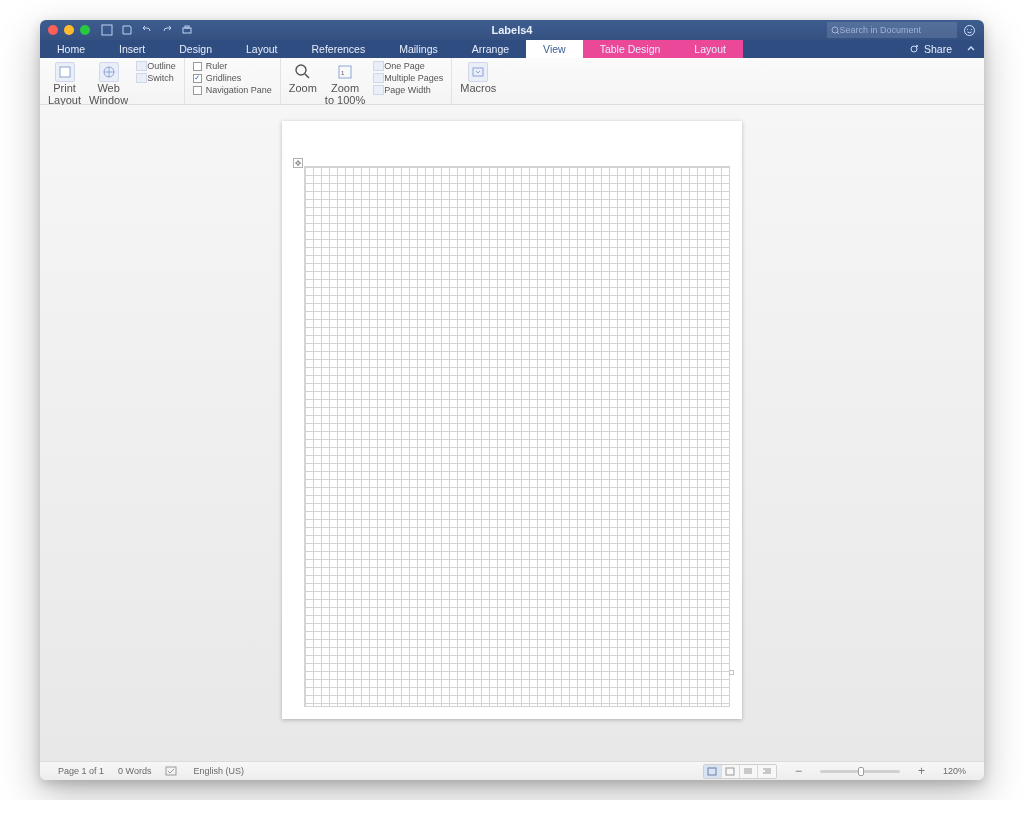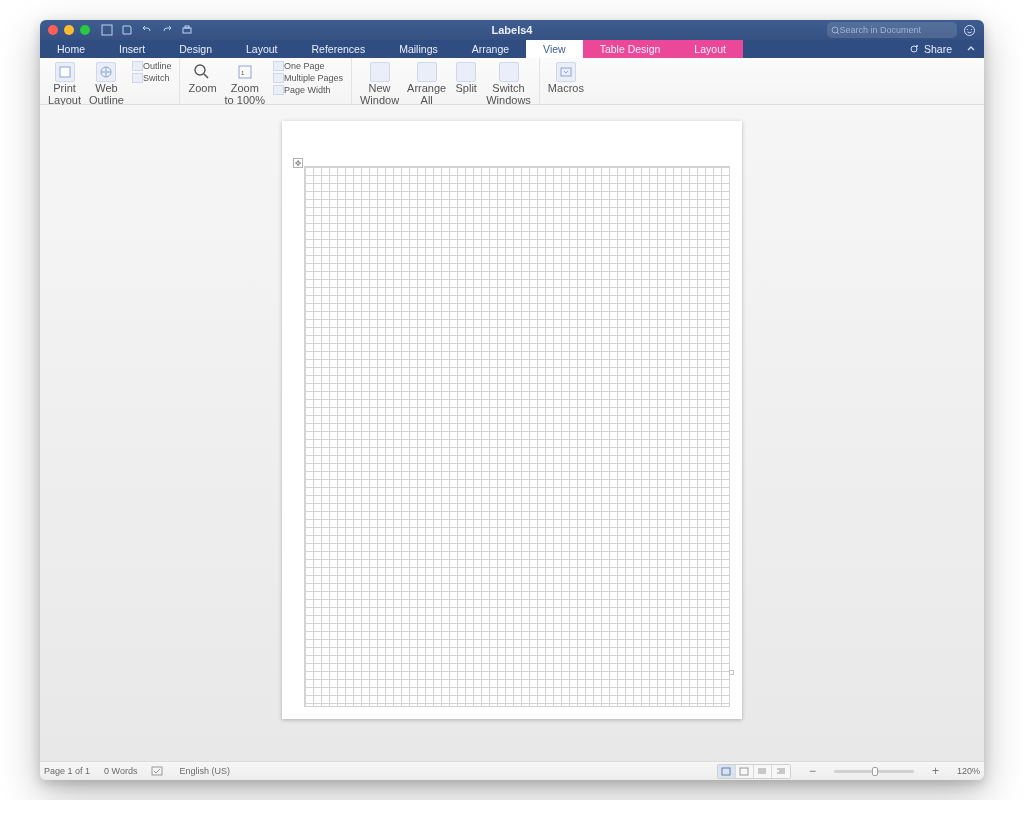--- a/index.html
+++ b/index.html
@@ -14,21 +14,21 @@
   display: flex; align-items: center; padding: 0 8px; color: #e8eefc; font-size: 10px;
   position: relative;
 }
 .traffic { display: flex; gap: 6px; }
 .traffic .dot { width: 10px; height: 10px; border-radius: 50%; }
 .dot.r{background:#ff5f57;} .dot.y{background:#febc2e;} .dot.g{background:#28c840;}
 .qat { display:flex; gap:6px; margin-left:10px; align-items:center;}
 .qat .qicon { width:14px;height:14px;opacity:.9;display:flex;align-items:center;justify-content:center;}
 .titlebar .title { position:absolute; left:50%; transform:translateX(-50%); font-size:11px; font-weight:700; }
 .titlebar .rightbox{margin-left:auto;display:flex;align-items:center;gap:6px;}
-.searchwrap{background:rgba(255,255,255,0.12);border-radius:5px;height:16px;width:130px;display:flex;align-items:center;padding:0 4px;}
+.searchwrap{background:rgba(255,255,255,0.12);border-radius:0;height:16px;width:130px;display:flex;align-items:center;padding:0 4px;}
 .searchwrap input{background:transparent;border:none;color:#cad7ef;font-size:9px;width:100%;outline:none;}
 .searchwrap input::placeholder{color:#9db3d8;}
 .tabsbar{height:18px;background:#2f4d80;display:flex;align-items:stretch;color:#e8eefc;font-size:10.5px;}
 .tabsbar .tab{padding:0 17px;display:flex;align-items:center;cursor:default;}
 .tabsbar .tab.active{background:#fff;color:#3a5d9a;}
 .tabsbar .tab.ctx{background:#ec4899;}
 .tabsbar .spacer{flex:1;}
 .tabsbar .share{display:flex;align-items:center;gap:4px;padding:0 6px;}
 .tabsbar .chev{padding:0 8px;display:flex;align-items:center;}
 .ribbon{height:47px;background:linear-gradient(#fbfbfb,#f4f4f4);border-bottom:1px solid #dcdcdc;display:flex;font-size:9px;color:#555;}
@@ -41,21 +41,21 @@
 .ropt{display:flex;align-items:center;font-size:9px;padding:1px 4px;color:#555;}
 .ropt .ic2{width:11px;height:10px;background:#e9eef8;border:1px solid #cfd7e8;}
 .stackv{display:flex;flex-direction:column;gap:0px;justify-content:center;}
 .canvas{flex:1;background:linear-gradient(#f6f6f6,#e8e8e8);display:flex;justify-content:center;overflow:hidden;position:relative;}
 .page{width:460px;height:598px;background:#fff;margin-top:16px;box-shadow:0 1px 4px rgba(0,0,0,0.25);position:relative;}
 .gridarea{position:absolute;left:22px;top:45px;right:12px;bottom:12px;
   background-image:linear-gradient(#d3d3d3 1px,transparent 1px),linear-gradient(90deg,#d3d3d3 1px,transparent 1px);
   background-size:8px 8px; border:1px solid #d3d3d3;}
 .movehandle{position:absolute;left:11px;top:37px;width:10px;height:10px;border:1px solid #b0b0b0;background:#fff;display:flex;align-items:center;justify-content:center;font-size:8px;color:#888;}
 .endmark{position:absolute;right:8px;bottom:44px;width:5px;height:5px;border:1px solid #c4c4c4;}
-.statusbar{height:19px;background:linear-gradient(#f7f7f7,#ededed);border-top:1px solid #dcdcdc;display:flex;align-items:center;font-size:9px;color:#6a6a6a;padding:0 4px;gap:14px;}
+.statusbar{height:19px;background:linear-gradient(#f7f7f7,#ededed);border-top:1px solid #dcdcdc;display:flex;align-items:center;font-size:9px;color:#6a6a6a;padding:0 18px;gap:14px;}
 .statusbar .spacer{flex:1;}
 .viewbtns{display:flex;gap:0;border:1px solid #d0d0d0;border-radius:2px;overflow:hidden;}
 .viewbtns .vb{width:18px;height:13px;display:flex;align-items:center;justify-content:center;border-right:1px solid #d9d9d9;background:#f7f7f7;}
 .viewbtns .vb:last-child{border-right:none;}
 .viewbtns .vb.active{background:#d9e3f2;}
 .zoomslider{width:80px;height:3px;background:#d0d0d0;border-radius:2px;position:relative;}
 .zoomslider .thumb{position:absolute;width:6px;height:9px;background:#fff;border:1px solid #a0a0a0;border-radius:2px;top:-3px;left:38px;}
 .zbtn{font-size:12px;color:#777;padding:0 4px;}
 svg{display:block;}
 </style>
@@ -156,30 +156,46 @@
 Layout</div>
       </div>
       <div class="rbtn">
         <div class="ic">
             <svg width="14" height="14">
               <circle cx="7" cy="7" r="5" fill="none" stroke="#8ba5d4"></circle>
               <path d="M2 7h10M7 2v10" stroke="#8ba5d4"></path>
             </svg>
           </div>
         <div class="lbl" style="white-space:pre-line;">Web
-Outline</div>
+Window</div>
       </div>
       <div class="stackv">
         <div class="ropt">
             <div class="ic2"></div>
             <span>Outline</span>
           </div>
         <div class="ropt">
             <div class="ic2"></div>
             <span>Switch</span>
+          </div>
+      </div>
+    </div>
+    <div class="rgroup">
+      <div class="stackv">
+        <div class="rcheck">
+            <div class="box"></div>
+            <span>Ruler</span>
+          </div>
+        <div class="rcheck">
+            <div class="box">✓</div>
+            <span>Gridlines</span>
+          </div>
+        <div class="rcheck">
+            <div class="box"></div>
+            <span>Navigation Pane</span>
           </div>
       </div>
     </div>
     <div class="rgroup">
       <div class="rbtn">
         <div class="ic" style="background:none;border:none">
             <svg width="18" height="18">
               <circle cx="7" cy="7" r="5" fill="none" stroke="#555" stroke-width="1.4"></circle>
               <line x1="11" y1="11" x2="15" y2="15" stroke="#555" stroke-width="1.6"></line>
             </svg>
@@ -202,41 +218,20 @@
             <span>One Page</span>
           </div>
         <div class="ropt">
             <div class="ic2"></div>
             <span>Multiple Pages</span>
           </div>
         <div class="ropt">
             <div class="ic2"></div>
             <span>Page Width</span>
           </div>
-      </div>
-    </div>
-    <div class="rgroup">
-      <div class="rbtn">
-        <div class="ic"></div>
-        <div class="lbl" style="white-space:pre-line;">New
-Window</div>
-      </div>
-      <div class="rbtn">
-        <div class="ic"></div>
-        <div class="lbl" style="white-space:pre-line;">Arrange
-All</div>
-      </div>
-      <div class="rbtn">
-        <div class="ic"></div>
-        <div class="lbl">Split</div>
-      </div>
-      <div class="rbtn">
-        <div class="ic"></div>
-        <div class="lbl" style="white-space:pre-line;">Switch
-Windows</div>
       </div>
     </div>
     <div class="rgroup" style="border-right:none;">
       <div class="rbtn">
         <div class="ic">
             <svg width="14" height="14">
               <rect x="2" y="3" width="10" height="8" fill="none" stroke="#8ba5d4"></rect>
               <path d="M5 6l2 2 2-2" fill="none" stroke="#8ba5d4"></path>
             </svg>
           </div>

